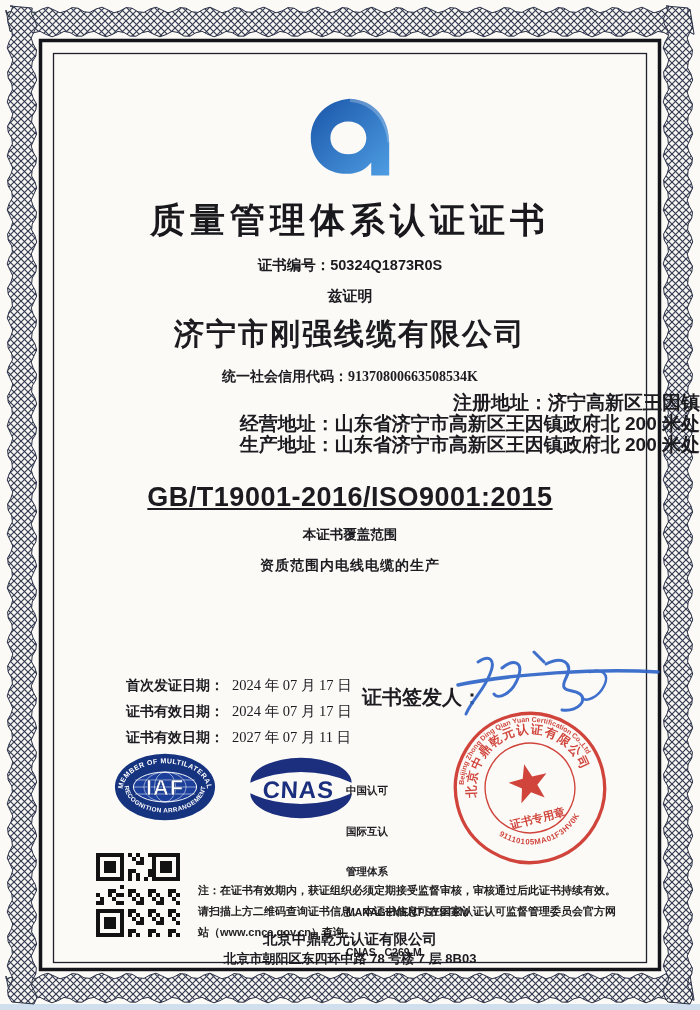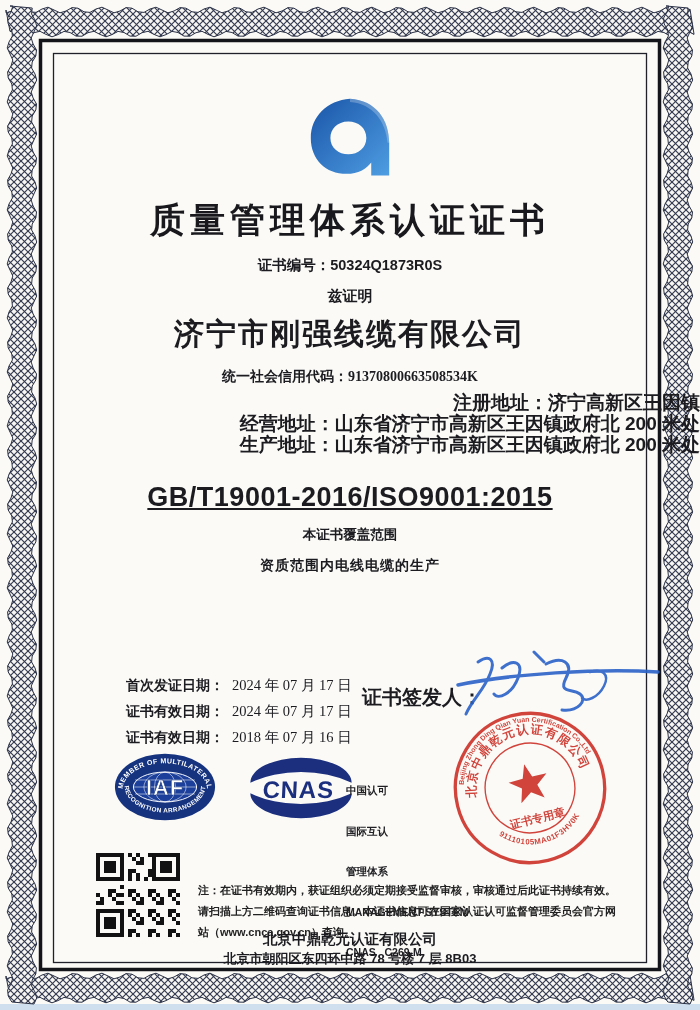--- a/index.html
+++ b/index.html
@@ -90,21 +90,21 @@
       <div><span>生产地址：</span><span>山东省济宁市高新区王因镇政府北 200 米处</span></div>
     </div>
 
     <div class="abs standard">GB/T19001-2016/ISO9001:2015</div>
     <div class="abs scopelabel">本证书覆盖范围</div>
     <div class="abs scope">资质范围内电线电缆的生产</div>
 
     <div class="dates">
       <div class="daterow"><span class="dl">首次发证日期：</span><span class="dv">2024 年 07 月 17 日</span></div>
       <div class="daterow"><span class="dl">证书有效日期：</span><span class="dv">2024 年 07 月 17 日</span></div>
-      <div class="daterow"><span class="dl">证书有效日期：</span><span class="dv">2018 年 07 月 16 日</span></div>
+      <div class="daterow"><span class="dl">证书有效日期：</span><span class="dv">2027 年 07 月 11 日</span></div>
     </div>
 
     <div class="issuer">证书签发人：</div>
 
     <svg class="signature" width="215" height="85" viewBox="0 0 215 85">
       <g fill="none" stroke="#2a62c8" stroke-linecap="round" stroke-linejoin="round" opacity="0.9">
         <path d="M8 47 C 60 36, 150 30, 208 34" stroke-width="3.5"></path>
         <path d="M28 24 C 40 16, 46 22, 40 36 C 34 52, 22 62, 16 76" stroke-width="3"></path>
         <path d="M52 30 C 64 20, 74 24, 68 40 C 62 56, 48 62, 44 56" stroke-width="3"></path>
         <path d="M84 14 l 10 10" stroke-width="3"></path>

